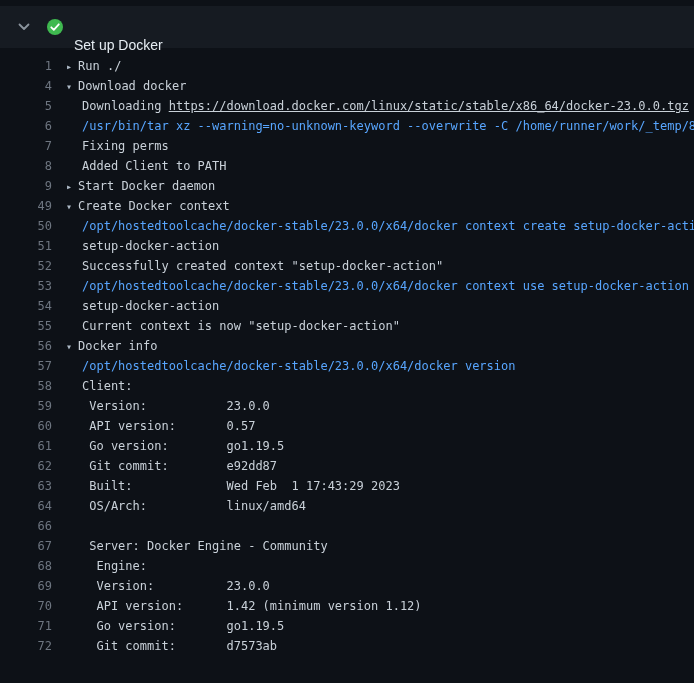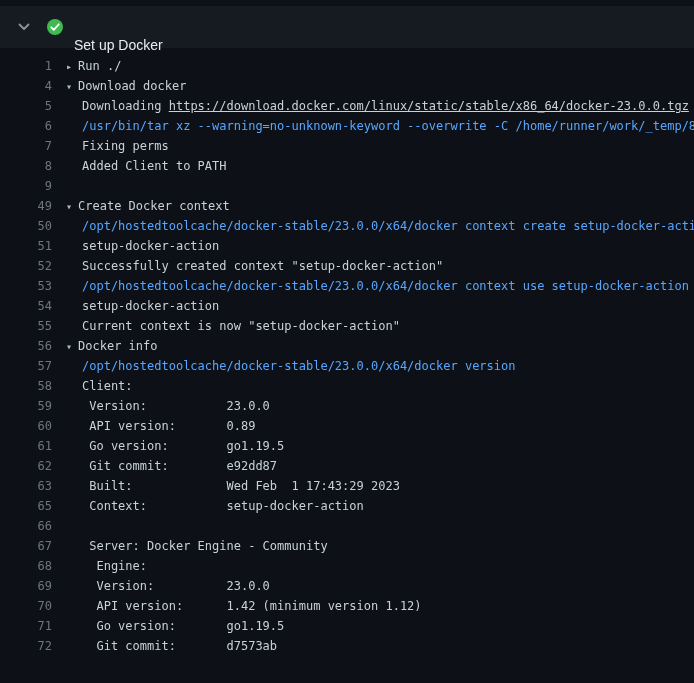--- a/index.html
+++ b/index.html
@@ -107,37 +107,37 @@
 </div>
 
 <div class="log">
   <div>
       <div class="line"><span class="num">1</span><span class="content group"><span class="arrow">▸</span><span class="seg-text">Run ./</span></span></div>
       <div class="line"><span class="num">4</span><span class="content group"><span class="arrow">▾</span><span class="seg-text">Download docker</span></span></div>
       <div class="line"><span class="num">5</span><span class="content child"><span class="seg-text">Downloading </span><span class="seg-link">https://download.docker.com/linux/static/stable/x86_64/docker-23.0.0.tgz</span></span></div>
       <div class="line"><span class="num">6</span><span class="content child"><span class="seg-command">/usr/bin/tar xz --warning=no-unknown-keyword --overwrite -C /home/runner/work/_temp/8c9</span></span></div>
       <div class="line"><span class="num">7</span><span class="content child"><span class="seg-text">Fixing perms</span></span></div>
       <div class="line"><span class="num">8</span><span class="content child"><span class="seg-text">Added Client to PATH</span></span></div>
-      <div class="line"><span class="num">9</span></div>
+      <div class="line"><span class="num">9</span><span class="content group"><span class="arrow">▸</span><span class="seg-text">Start Docker daemon</span></span></div>
       <div class="line"><span class="num">49</span><span class="content group"><span class="arrow">▾</span><span class="seg-text">Create Docker context</span></span></div>
       <div class="line"><span class="num">50</span><span class="content child"><span class="seg-command">/opt/hostedtoolcache/docker-stable/23.0.0/x64/docker context create setup-docker-action</span></span></div>
       <div class="line"><span class="num">51</span><span class="content child"><span class="seg-text">setup-docker-action</span></span></div>
       <div class="line"><span class="num">52</span><span class="content child"><span class="seg-text">Successfully created context "setup-docker-action"</span></span></div>
       <div class="line"><span class="num">53</span><span class="content child"><span class="seg-command">/opt/hostedtoolcache/docker-stable/23.0.0/x64/docker context use setup-docker-action</span></span></div>
       <div class="line"><span class="num">54</span><span class="content child"><span class="seg-text">setup-docker-action</span></span></div>
       <div class="line"><span class="num">55</span><span class="content child"><span class="seg-text">Current context is now "setup-docker-action"</span></span></div>
       <div class="line"><span class="num">56</span><span class="content group"><span class="arrow">▾</span><span class="seg-text">Docker info</span></span></div>
       <div class="line"><span class="num">57</span><span class="content child"><span class="seg-command">/opt/hostedtoolcache/docker-stable/23.0.0/x64/docker version</span></span></div>
       <div class="line"><span class="num">58</span><span class="content child"><span class="seg-text">Client:</span></span></div>
       <div class="line"><span class="num">59</span><span class="content child"><span class="seg-text"> Version:           23.0.0</span></span></div>
-      <div class="line"><span class="num">60</span><span class="content child"><span class="seg-text"> API version:       0.89</span></span></div>
+      <div class="line"><span class="num">60</span><span class="content child"><span class="seg-text"> API version:       0.57</span></span></div>
       <div class="line"><span class="num">61</span><span class="content child"><span class="seg-text"> Go version:        go1.19.5</span></span></div>
       <div class="line"><span class="num">62</span><span class="content child"><span class="seg-text"> Git commit:        e92dd87</span></span></div>
       <div class="line"><span class="num">63</span><span class="content child"><span class="seg-text"> Built:             Wed Feb  1 17:43:29 2023</span></span></div>
-      <div class="line"><span class="num">65</span><span class="content child"><span class="seg-text"> Context:           setup-docker-action</span></span></div>
+      <div class="line"><span class="num">64</span><span class="content child"><span class="seg-text"> OS/Arch:           linux/amd64</span></span></div>
       <div class="line"><span class="num">66</span><span class="content child"></span></div>
       <div class="line"><span class="num">67</span><span class="content child"><span class="seg-text"> Server: Docker Engine - Community</span></span></div>
       <div class="line"><span class="num">68</span><span class="content child"><span class="seg-text">  Engine:</span></span></div>
       <div class="line"><span class="num">69</span><span class="content child"><span class="seg-text">  Version:          23.0.0</span></span></div>
       <div class="line"><span class="num">70</span><span class="content child"><span class="seg-text">  API version:      1.42 (minimum version 1.12)</span></span></div>
       <div class="line"><span class="num">71</span><span class="content child"><span class="seg-text">  Go version:       go1.19.5</span></span></div>
       <div class="line"><span class="num">72</span><span class="content child"><span class="seg-text">  Git commit:       d7573ab</span></span></div>
     </div>
 </div>
 

